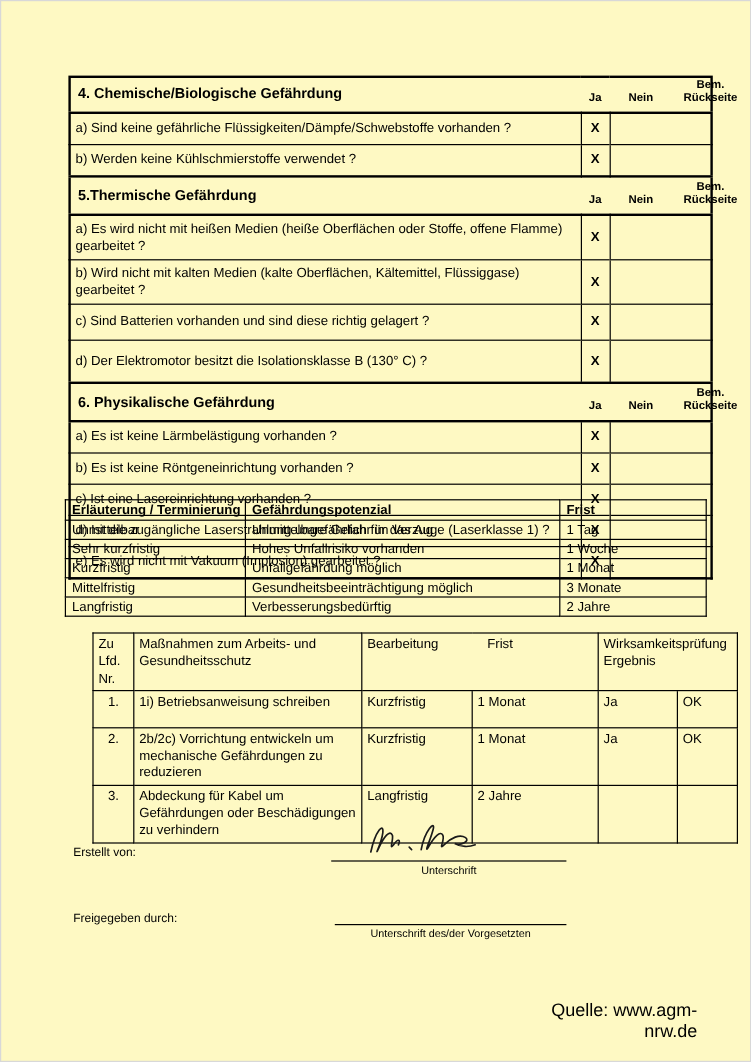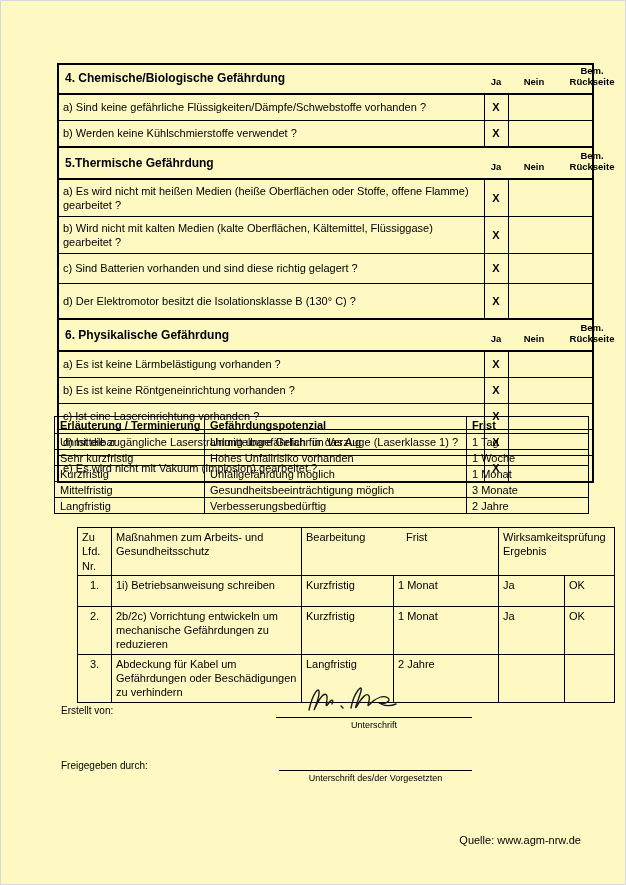--- a/index.html
+++ b/index.html
@@ -43,21 +43,21 @@
   .bf { display:flex; }
   .bf .b1 { width:100px; }
   .preline { white-space:pre-line; }
   .r1 td { height:26px; } .r2 td { height:42px; } .r3 td { height:22px; }
 
   
   .label { position:absolute; font-size:10px; }
   .sigline { position:absolute; border-top:1.5px solid #000; }
   .caption { position:absolute; font-size:9px; text-align:center; }
   #sig-svg { position:absolute; left:300px; top:681px; }
-  #quelle { position:absolute; left:420px; top:833px; width:160px; text-align:right; font-size:11px; }
+  #quelle { position:absolute; left:420px; top:833px; width:160px; text-align:right; font-size:15px; }
 </style>
 </head>
 <body>
 
 <div class="page">
 
   <div id="checklist">
     <table>
       <colgroup>
           <col style="width:426px">

